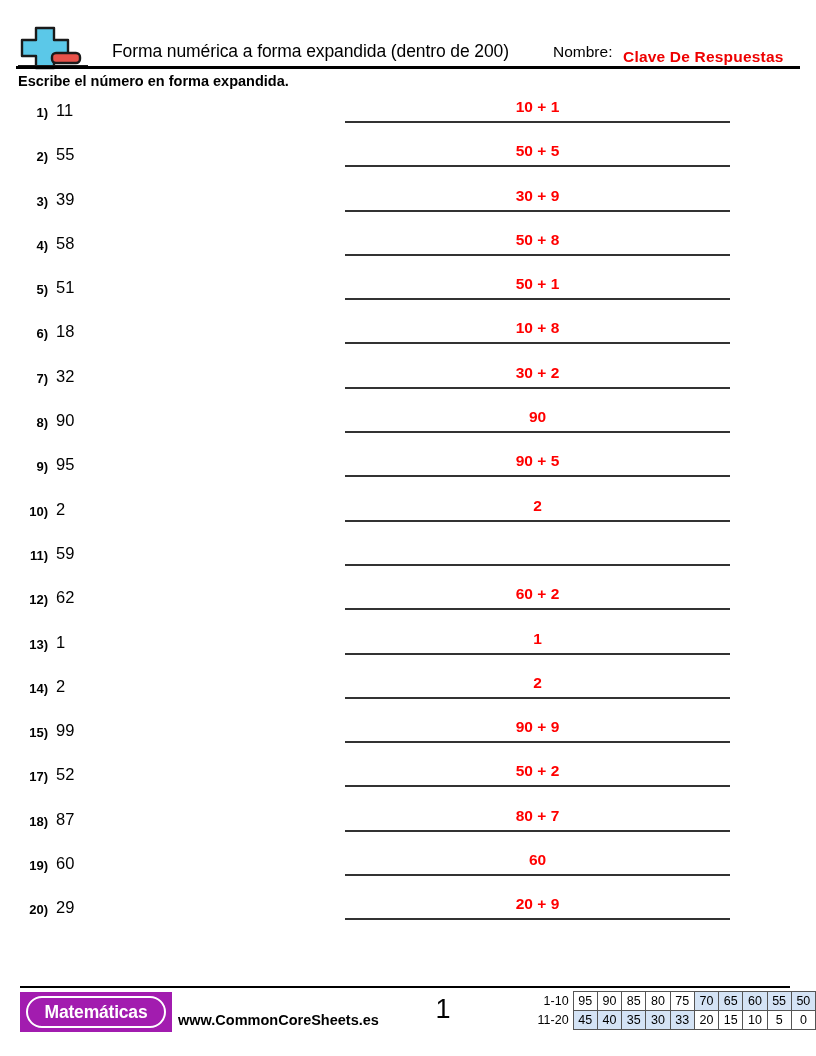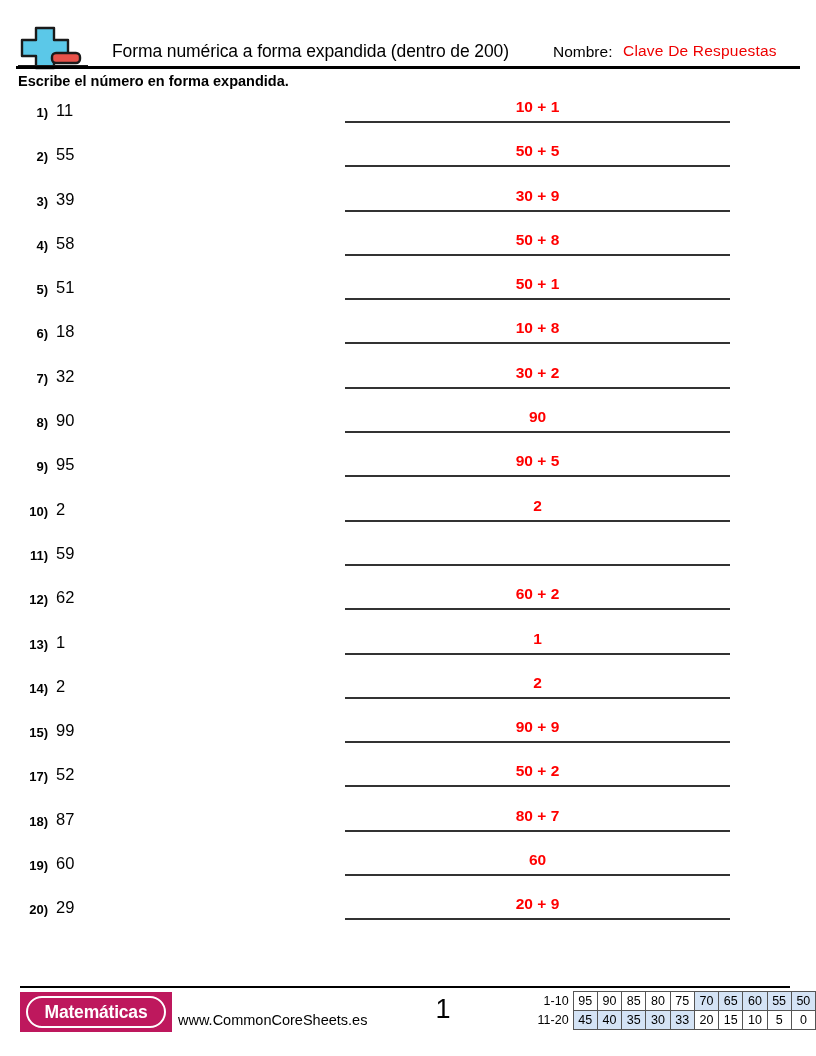--- a/index.html
+++ b/index.html
@@ -44,24 +44,24 @@
     position: absolute;
     left: 553px;
     top: 42px;
     font-size: 15.5px;
     line-height: 20px;
     white-space: nowrap;
   }
   .name-value {
     position: absolute;
     left: 623px;
-    top: 41px;
+    top: 47px;
     font-size: 15.5px;
     line-height: 20px;
-    font-weight: normal;
+    font-weight: bold;
     color: #ee0000;
     white-space: nowrap;
     letter-spacing: 0.2px;
   }
   .header-rule {
     position: absolute;
     left: 16px;
     top: 66px;
     width: 784px;
     height: 3px;
@@ -146,21 +146,21 @@
     width: 770px;
     height: 2px;
     background: #000000;
   }
   .brand-box {
     position: absolute;
     left: 20px;
     top: 992px;
     width: 152px;
     height: 40px;
-    background: #be185d;
+    background: #a21caf;
     display: flex;
     align-items: center;
     justify-content: center;
   }
   .brand-oval {
     width: 140px;
     height: 32px;
     border: 2px solid #ffffff;
     border-radius: 17px;
     display: flex;
@@ -173,21 +173,21 @@
     font-size: 17.5px;
     font-weight: bold;
     letter-spacing: -0.2px;
     white-space: nowrap;
   }
   .site-url {
     position: absolute;
     left: 178px;
     top: 1012px;
     font-size: 14.5px;
-    font-weight: normal;
+    font-weight: bold;
     white-space: nowrap;
   }
   .page-number {
     position: absolute;
     left: 420px;
     top: 993px;
     width: 46px;
     text-align: center;
     font-size: 27px;
     line-height: 32px;

